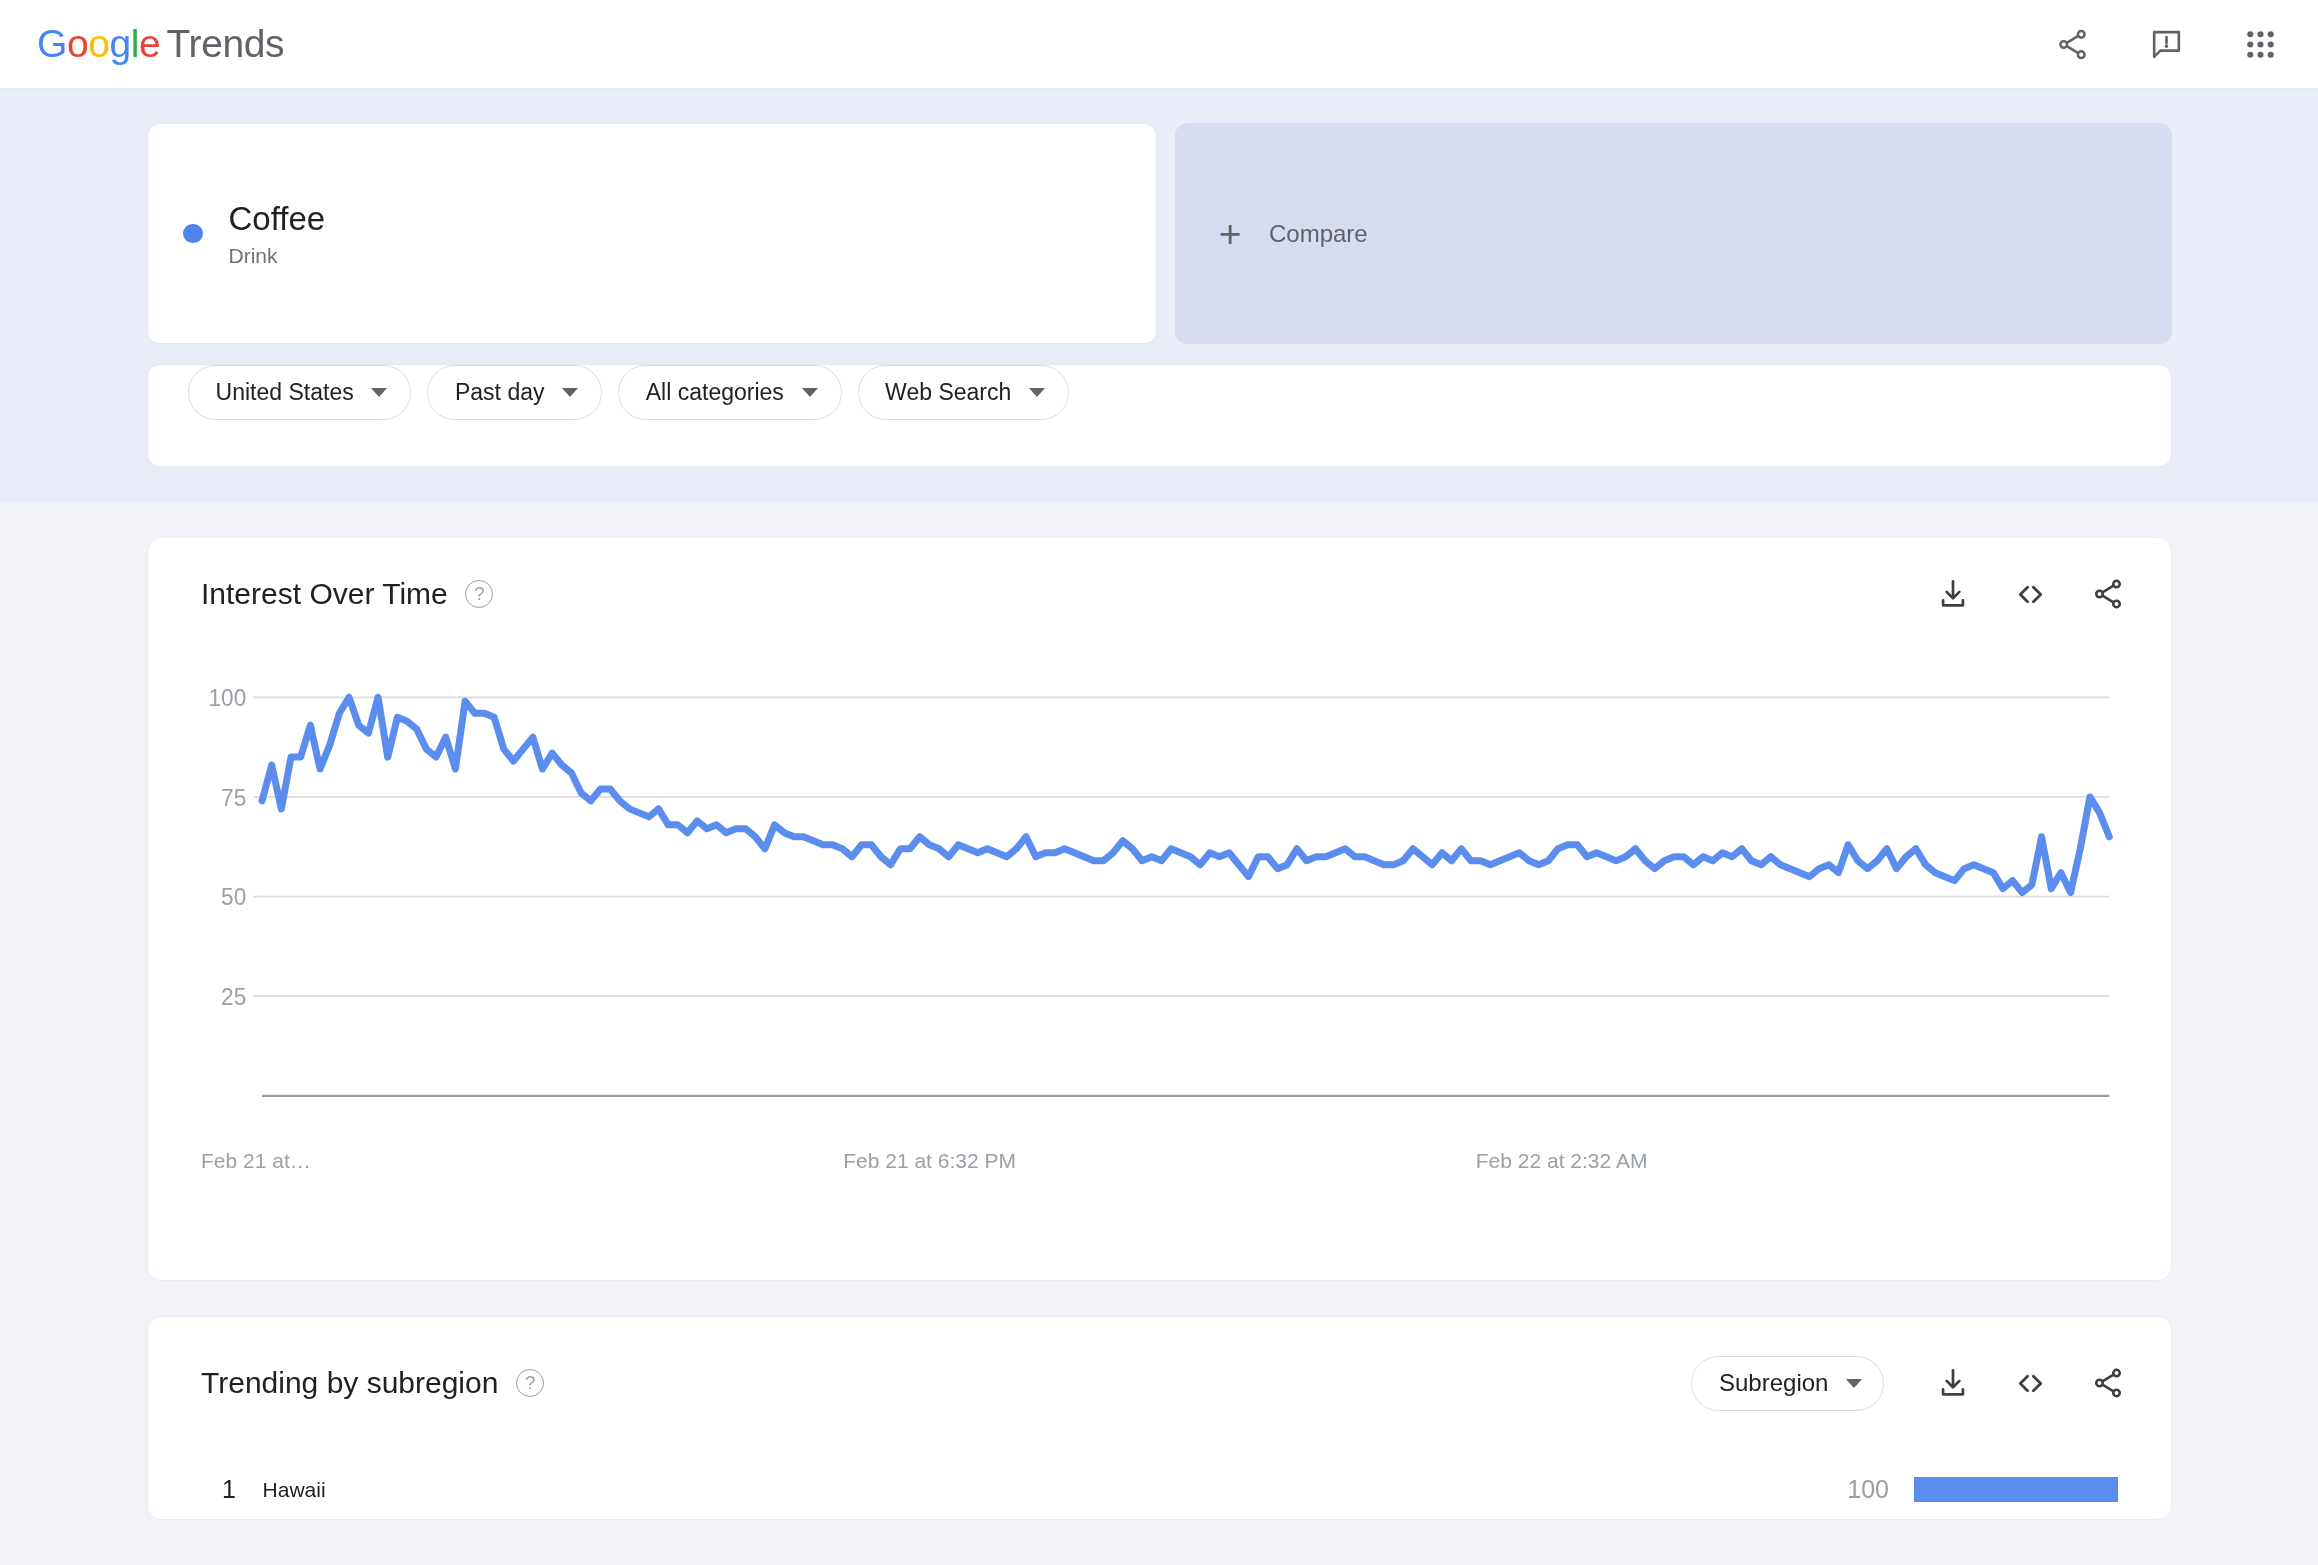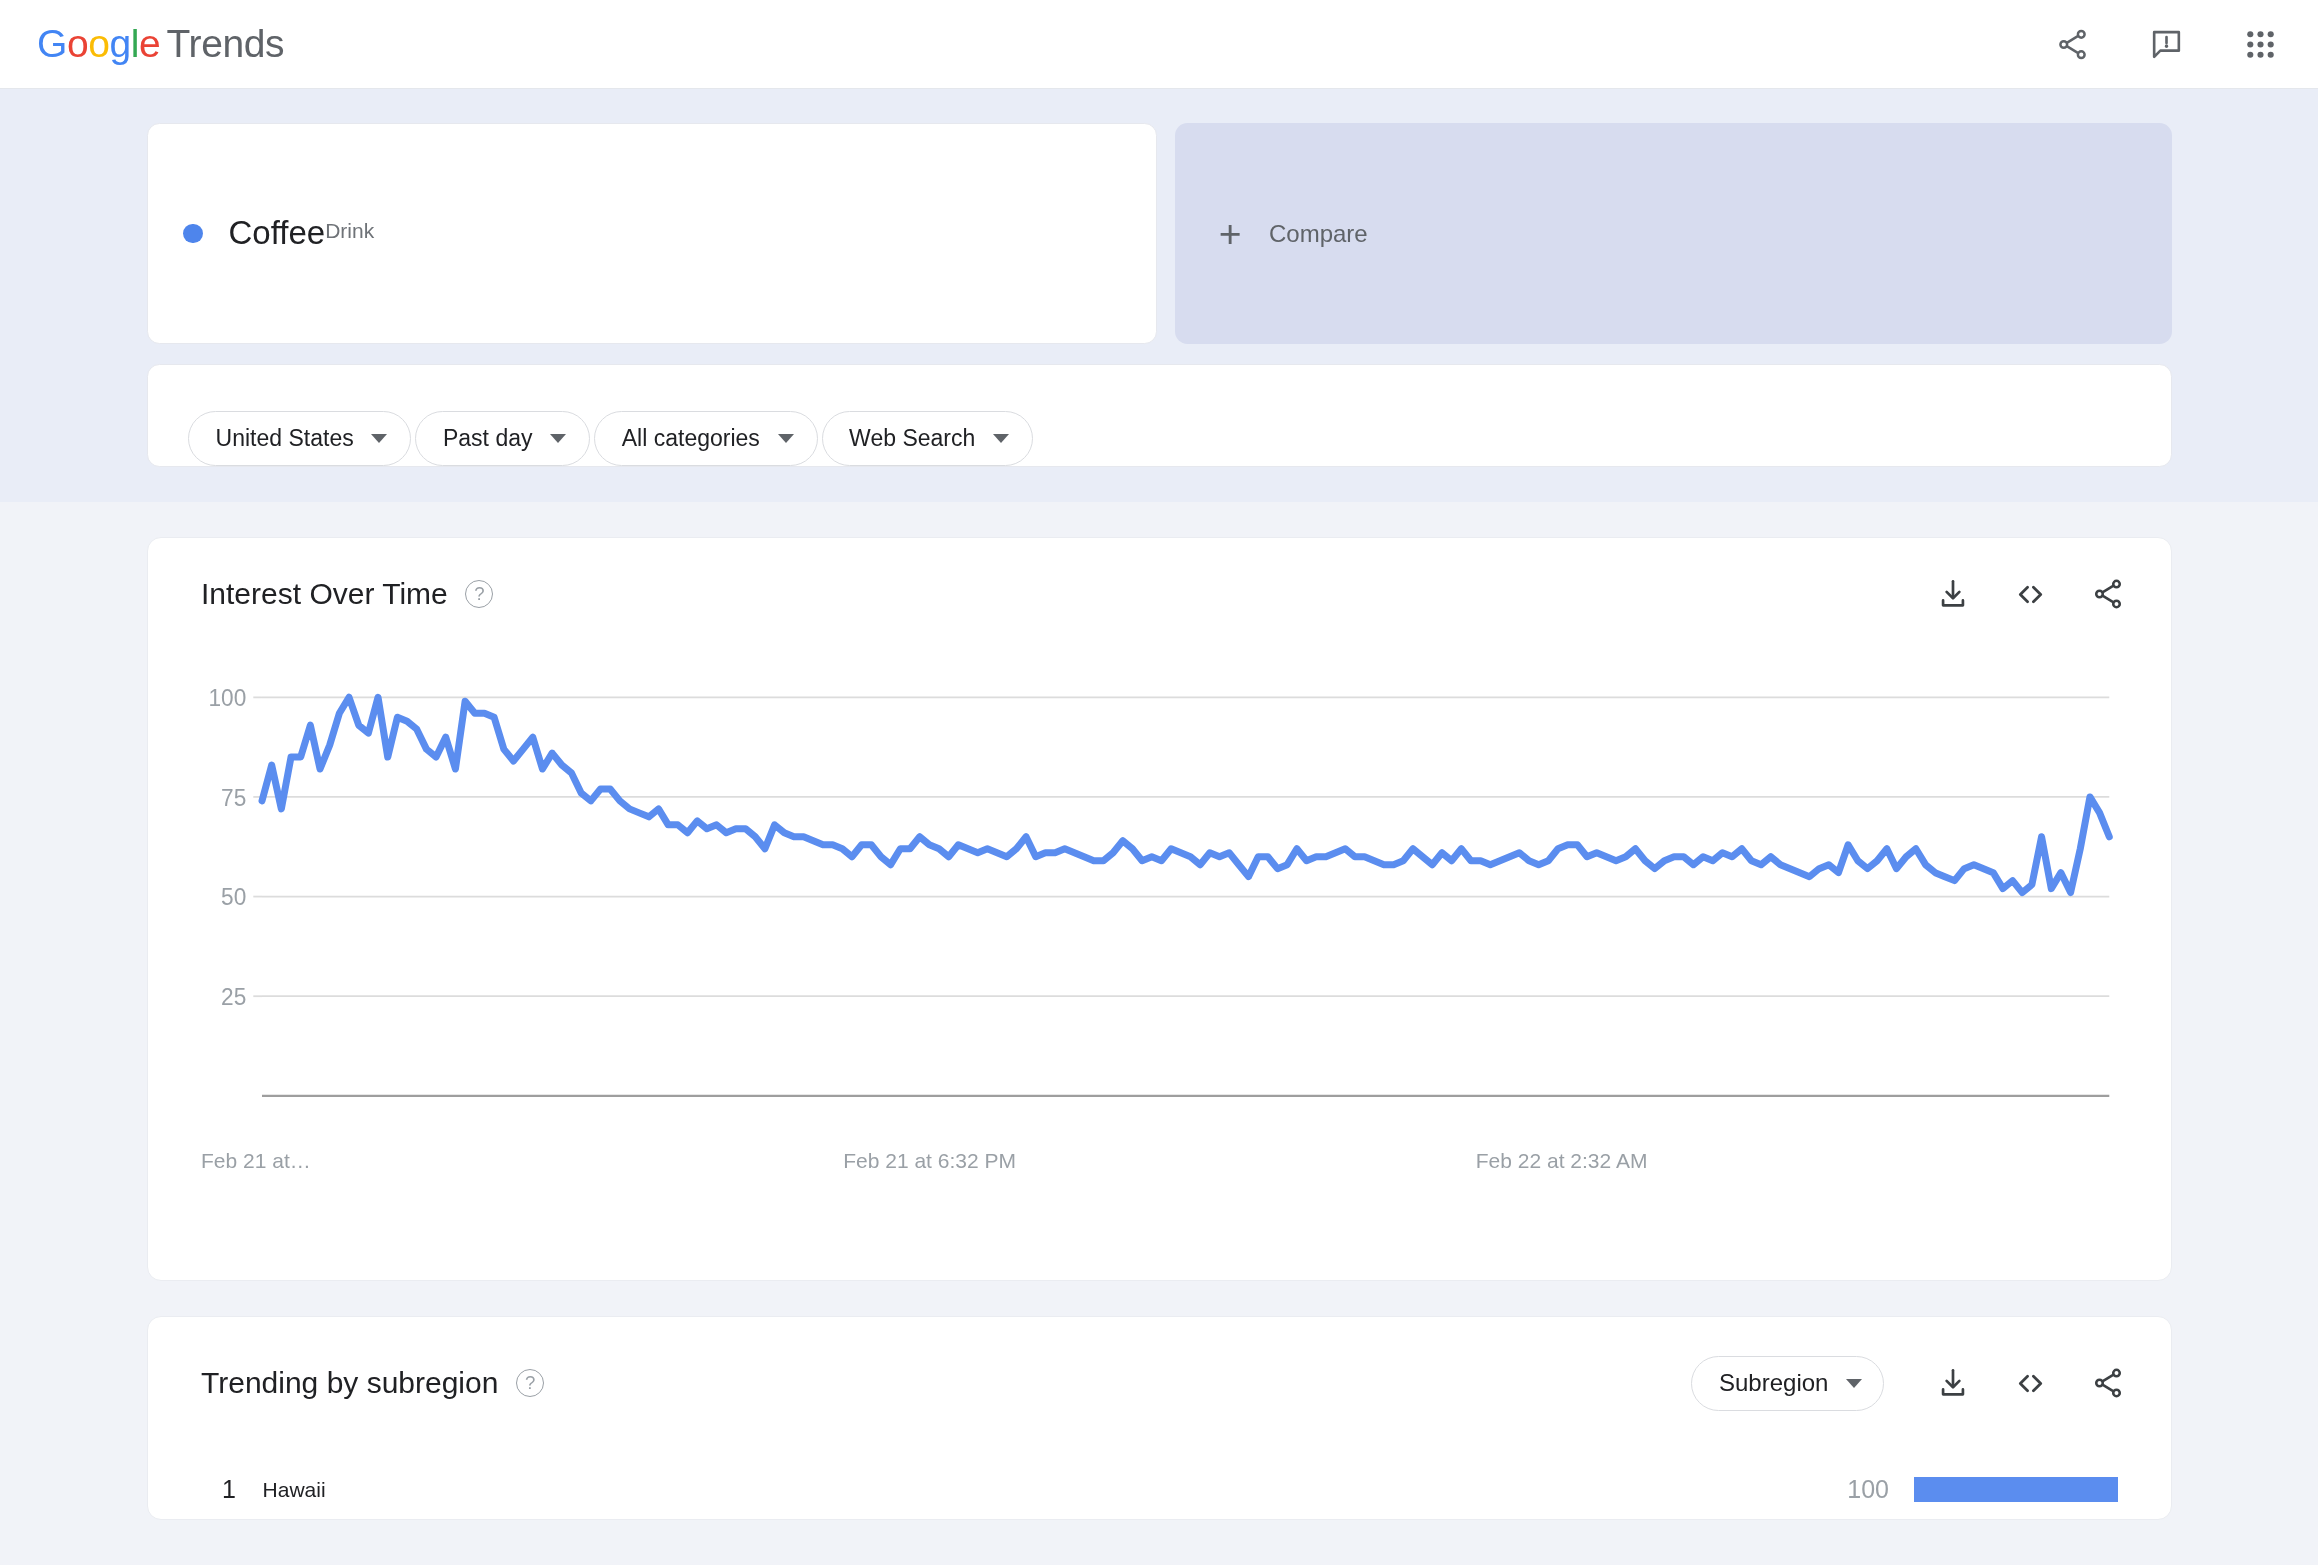--- a/index.html
+++ b/index.html
@@ -92,21 +92,21 @@
     align-items: center;
     padding-left: 35px;
   }
   .term-dot {
     width: 19.5px; height: 19.5px;
     border-radius: 50%;
     background: #4e85ec;
     flex: 0 0 auto;
     margin-right: 26px;
   }
-  .term-text { display: flex; flex-direction: row; }
+  .term-text { display: flex; flex-direction: column; }
   .term-title { font-size: 33px; color: #202124; line-height: 1.22; }
   .term-sub { font-size: 21px; color: #6f7378; margin-top: 5.3px; }
 
   .compare-card {
     flex: 1 1 auto;
     height: 221px;
     background: #d7dcef;
     border-radius: 12.4px;
     display: flex;
     align-items: center;
@@ -122,23 +122,23 @@
   }
   .compare-label { font-size: 24px; color: #5f6368; }
 
   .filters-card {
     margin-top: 19.5px;
     background: #fff;
     border-radius: 12.4px;
     border: 0.9px solid #e6e8ee;
     height: 103px;
     display: flex;
-    align-items: flex-end;
+    align-items: flex-start;
     padding-left: 40px;
-    gap: 4px;
+    gap: 16px;
   }
   .chip {
     height: 55px;
     border: 0.9px solid #dadce0;
     border-radius: 30px;
     display: inline-flex;
     align-items: center;
     padding: 0 23px 0 26.6px;
     font-size: 23px;
     color: #202124;

